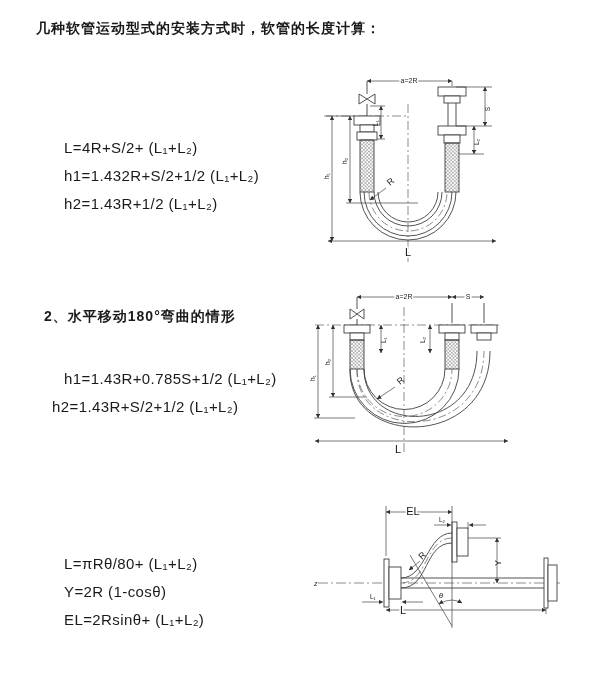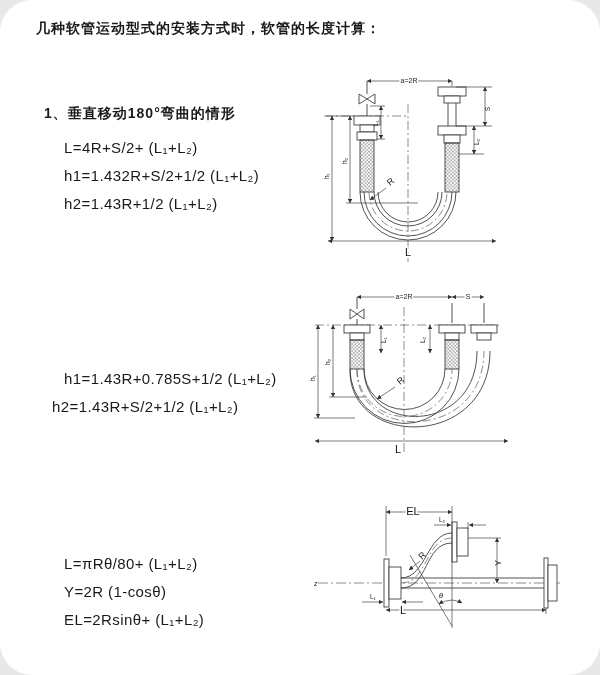--- a/index.html
+++ b/index.html
@@ -1,17 +1,17 @@
 <!DOCTYPE html>
 <html><head>
 <meta charset="utf-8">
 <style>
   html,body{margin:0;padding:0;background:#e8e8e8;}
   #page{position:relative;width:600px;height:675px;background:#ffffff;overflow:hidden;
-        font-family:"Liberation Sans","DejaVu Sans",sans-serif;color:#1a1a1a;border-radius:32px;}
+        font-family:"Liberation Sans","DejaVu Sans",sans-serif;color:#1a1a1a;}
   .title{position:absolute;left:36px;top:20px;font-size:14px;font-weight:bold;letter-spacing:1px;}
   .sec-heading{position:absolute;font-size:14px;font-weight:bold;letter-spacing:1px;}
   .formula{position:absolute;font-size:15px;letter-spacing:.4px;margin-top:8px;}
   .diagram{position:absolute;}
   svg text{fill:#222;font-family:"Liberation Sans","DejaVu Sans",sans-serif;}
   .dimtxt{font-size:6.5px;}
   .dimtxt2{font-size:7px;paint-order:stroke;stroke:#fff;stroke-width:3px;fill:#222;}
   .biglab{font-size:11px;paint-order:stroke;stroke:#fff;stroke-width:3px;fill:#111;}
   .rlab{font-size:9px;}
 </style>
@@ -26,21 +26,20 @@
         <path d="M0,0 L10,5 L0,10 z" fill="#333"></path>
       </marker>
       <pattern id="braid" width="3.5" height="3.5" patternUnits="userSpaceOnUse">
         <path d="M0,0 L3.5,3.5 M3.5,0 L0,3.5" stroke="#777" stroke-width="0.5"></path>
       </pattern>
     </defs>
   </svg>
 
   <div class="title">几种软管运动型式的安装方式时，软管的长度计算：</div>
 
-  <div class="sec-heading" style="left:44px;top:105px">1、垂直移动180°弯曲的情形</div>
   <div class="formula" style="left:64px;top:131px">L=4R+S/2+ (L₁+L₂)</div>
   <div class="formula" style="left:64px;top:159px">h1=1.432R+S/2+1/2 (L₁+L₂)</div>
   <div class="formula" style="left:64px;top:187px">h2=1.43R+1/2 (L₁+L₂)</div>
 
   <svg class="diagram" style="left:306px;top:64px" width="286" height="205" viewBox="0 0 286 205">
     <g stroke="#3f3f3f" stroke-width="0.9" fill="none">
 
       <path d="M102,40 L102,198" stroke-dasharray="9,3,2,3" stroke-width="0.6"></path>
       <path d="M18,52 L100,52" stroke-dasharray="9,3,2,3" stroke-width="0.6"></path>
 
@@ -88,20 +87,21 @@
     <text class="dimtxt2" x="103" y="19" text-anchor="middle">a=2R</text>
     <text class="dimtxt" x="184" y="45" transform="rotate(-90 184 45)" text-anchor="middle">S</text>
     <text class="dimtxt" x="173" y="78" transform="rotate(-90 173 78)" text-anchor="middle">L₂</text>
     <text class="dimtxt" x="72" y="59" transform="rotate(-90 72 59)" text-anchor="middle">L₁</text>
     <text class="dimtxt" x="41" y="97" transform="rotate(-90 41 97)" text-anchor="middle">h₂</text>
     <text class="dimtxt" x="23" y="112" transform="rotate(-90 23 112)" text-anchor="middle">h₁</text>
     <text class="rlab" x="84" y="122" transform="rotate(-40 84 122)">R</text>
     <text class="biglab" x="102" y="192" text-anchor="middle">L</text>
   </svg>
 
+  <div class="sec-heading" style="left:44px;top:308px">2、水平移动180°弯曲的情形</div>
   <div class="formula" style="left:64px;top:362px">h1=1.43R+0.785S+1/2 (L₁+L₂)</div>
   <div class="formula" style="left:52px;top:390px">h2=1.43R+S/2+1/2 (L₁+L₂)</div>
 
   <svg class="diagram" style="left:303px;top:281px" width="292" height="178" viewBox="0 0 292 178">
     <g stroke="#3f3f3f" stroke-width="0.9" fill="none">
       <path d="M101,26 L101,172" stroke-dasharray="9,3,2,3" stroke-width="0.6"></path>
       <path d="M12,44 L198,44" stroke-dasharray="9,3,2,3" stroke-width="0.6"></path>
 
       <path d="M54,16 L54,28 M54,38 L54,44"></path>
       <path d="M47,28 L47,38 L54,33 z M61,28 L61,38 L54,33 z" fill="#fff"></path>

